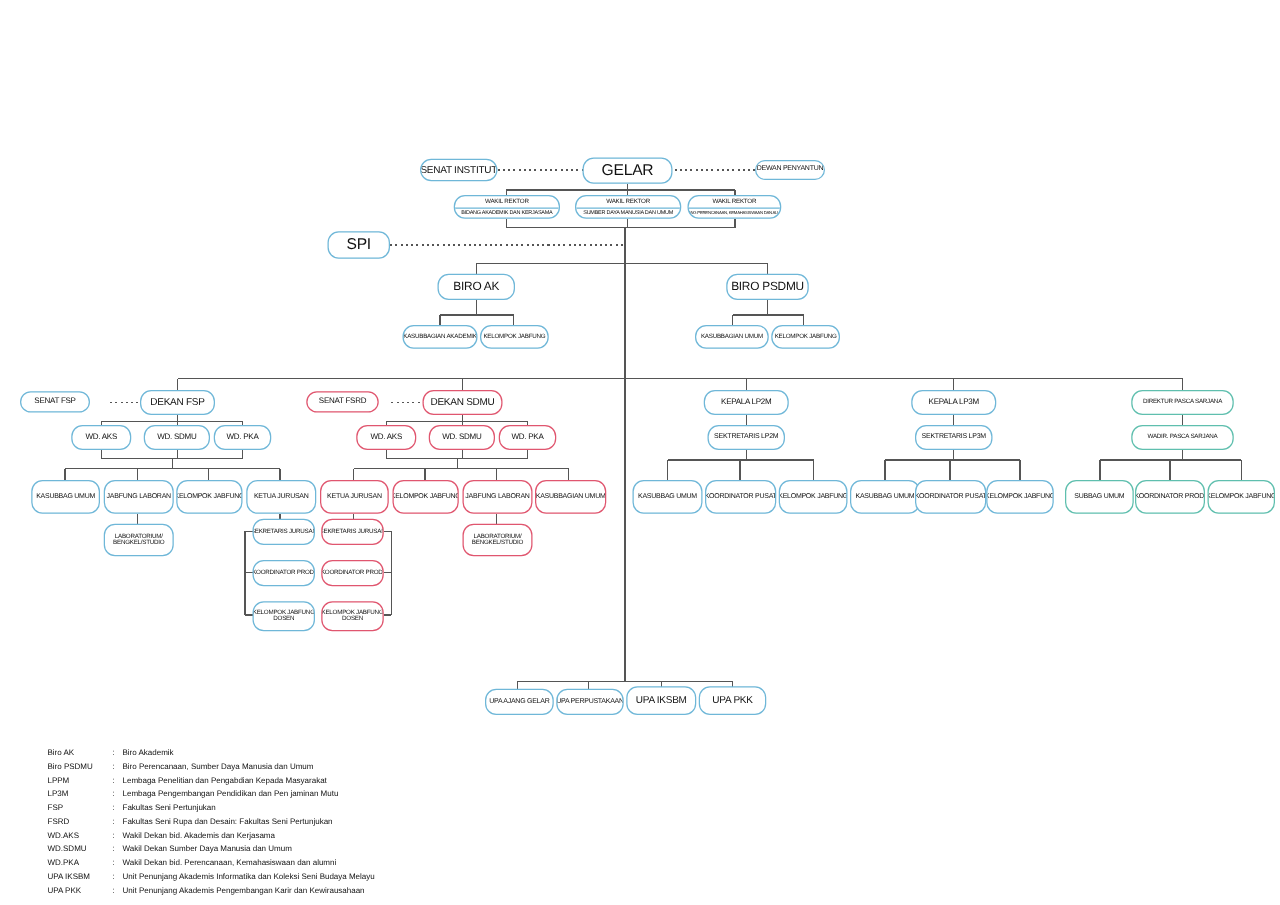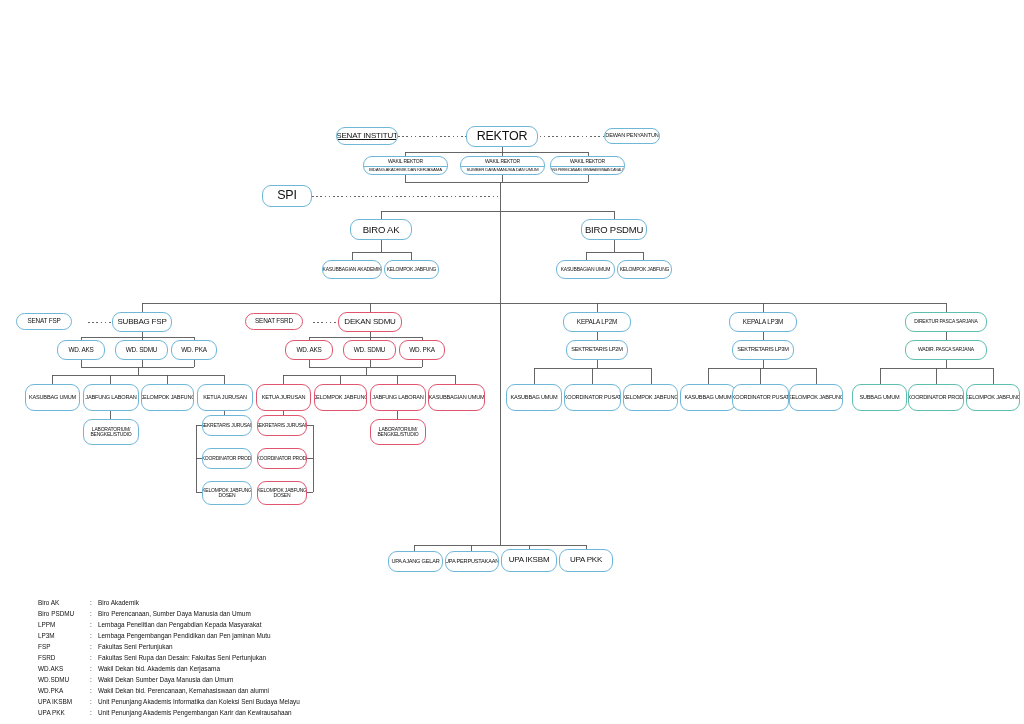--- a/index.html
+++ b/index.html
@@ -188,26 +188,26 @@
 
       <line x1="500" y1="545" x2="500" y2="545"></line>
       <line x1="414" y1="545" x2="586" y2="545"></line>
       <line x1="414" y1="545" x2="414" y2="551"></line>
       <line x1="471" y1="545" x2="471" y2="551"></line>
       <line x1="529" y1="545" x2="529" y2="551"></line>
       <line x1="586" y1="545" x2="586" y2="551"></line>
     </g>
   </svg>
 
-  <div class="node s12" style="left:336px;top:127px;width:62px;height:18px;text-decoration:underline;">
+  <div class="node s12" style="left:336px;top:127px;width:62px;height:18px;">
     <span class="ln">SENAT INSTITUT</span>
   </div>
 
   <div class="node s18" style="left:466px;top:126px;width:72px;height:21px;">
-    <span class="ln">REKTOR</span>
+    <span class="ln">GELAR</span>
   </div>
 
   <div class="node s9" style="left:604px;top:128px;width:56px;height:16px;">
     <span class="ln">DEWAN PENYANTUN</span>
   </div>
 
   <div class="node wr" style="left:363px;top:156px;width:85px;height:19px;">
     <div class="top s8" style="height:10px;">
         <span class="ln">WAKIL REKTOR</span>
       </div>
@@ -255,21 +255,21 @@
     <span class="ln">KASUBBAGIAN UMUM</span>
   </div>
   <div class="node s8" style="left:617px;top:260px;width:55px;height:19px;">
     <span class="ln">KELOMPOK JABFUNG</span>
   </div>
 
   <div class="node s10" style="left:16px;top:313px;width:56px;height:17px;">
     <span class="ln">SENAT FSP</span>
   </div>
   <div class="node s12" style="left:112px;top:312px;width:60px;height:20px;">
-    <span class="ln">SUBBAG FSP</span>
+    <span class="ln">DEKAN FSP</span>
   </div>
 
   <div class="node s10" style="left:57px;top:340px;width:48px;height:20px;">
     <span class="ln">WD. AKS</span>
   </div>
   <div class="node s10" style="left:115px;top:340px;width:53px;height:20px;">
     <span class="ln">WD. SDMU</span>
   </div>
   <div class="node s10" style="left:171px;top:340px;width:46px;height:20px;">
     <span class="ln">WD. PKA</span>

